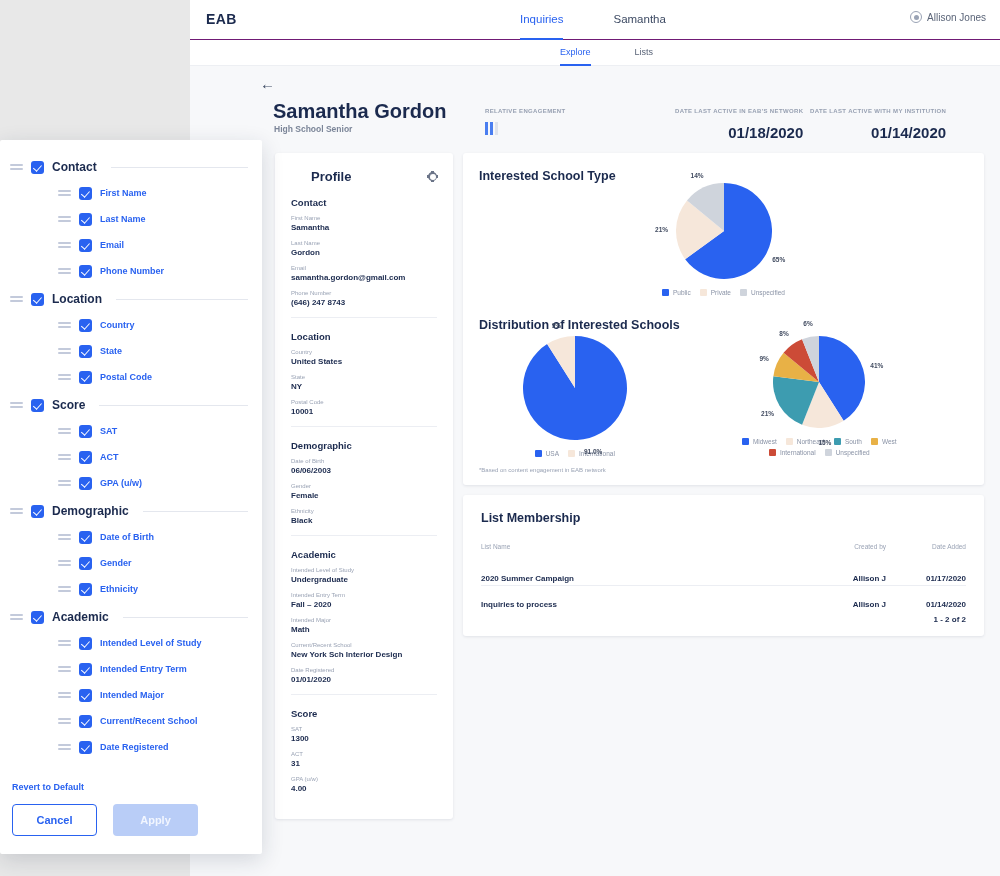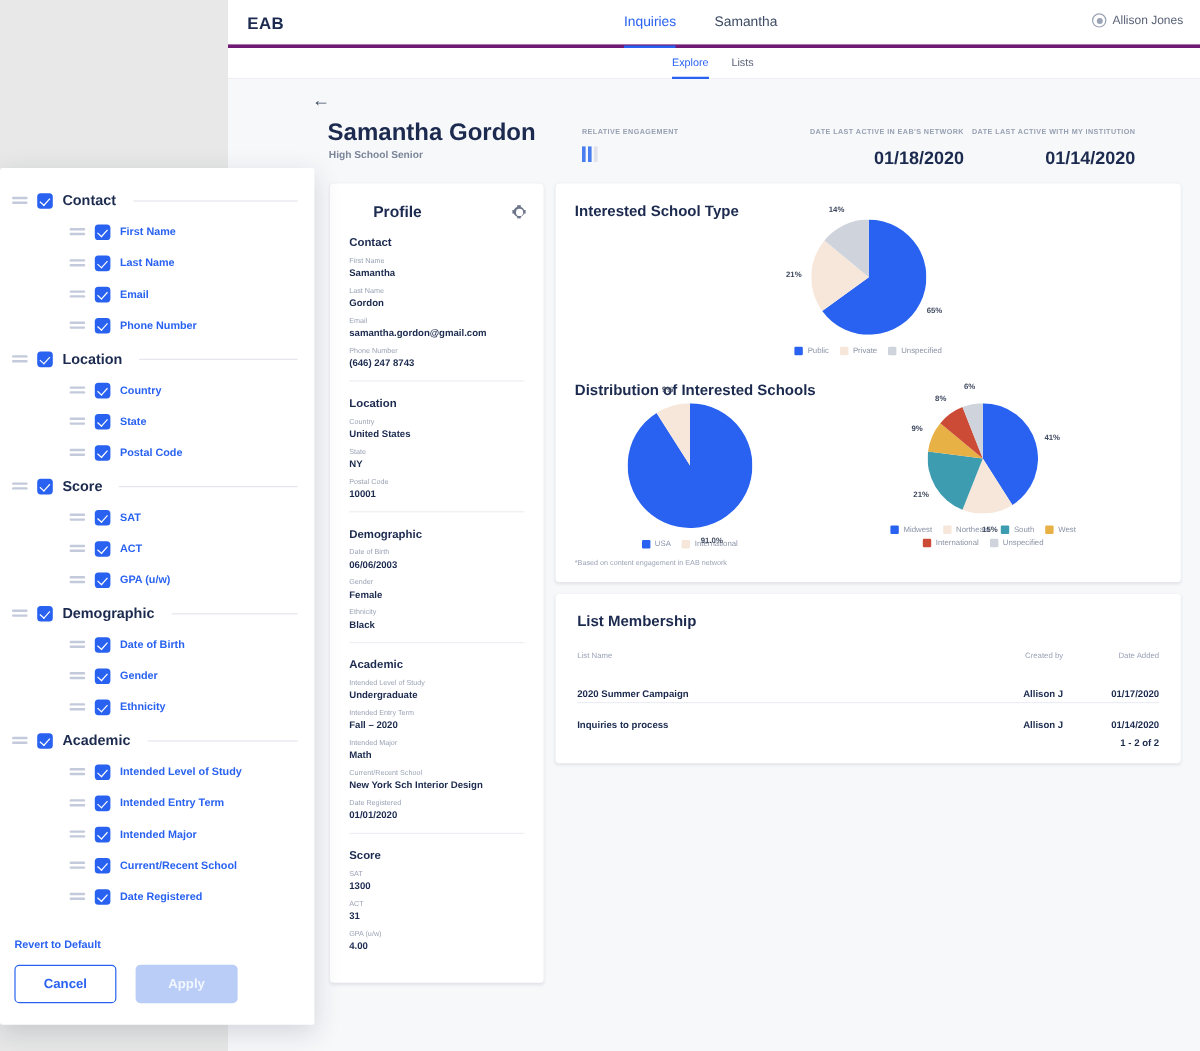--- a/index.html
+++ b/index.html
@@ -12,27 +12,27 @@
   #root { position: relative; width: 1000px; height: 876px; }
 
   
   .app {
     position: absolute; left: 190px; top: 0;
     width: 810px; height: 876px;
     background: #f7f8fa;
   }
   .topbar {
     position: relative; height: 40px; background: #fff;
-    border-bottom: 3px solid #701a75;
+    border-bottom: 1px solid #701a75;
   }
   .brand {
     position: absolute; left: 16px; top: 11px;
     font-size: 14px; font-weight: bold; color: #1b2a4e; letter-spacing: .4px;
   }
-  .mainnav { position: absolute; left: 330px; top: 0; display: flex; gap: 32px; height: 40px; }
+  .mainnav { position: absolute; left: 330px; top: 0; display: flex; gap: 50px; height: 40px; }
   .mainnav .nav-item {
     font-size: 11.5px; color: #3d4a63; padding-top: 13px;
     height: 40px; cursor: pointer;
   }
   .mainnav .nav-item.active { color: #2962f0; box-shadow: inset 0 -2px 0 #2962f0; }
   .userbox {
     position: absolute; right: 14px; top: 11px;
     display: flex; align-items: center; gap: 5px;
     font-size: 10px; color: #5a6478;
   }
@@ -42,21 +42,21 @@
   }
   .avatar-ic::after {
     content: ""; position: absolute; left: 3px; top: 2.5px;
     width: 5px; height: 5px; border-radius: 50%; background: #9aa3b5;
   }
 
   .subbar {
     position: relative; height: 26px; background: #fff;
     border-bottom: 1px solid #edeff3;
   }
-  .subnav { position: absolute; left: 370px; top: 0; display: flex; gap: 19px; height: 26px; align-items: center; }
+  .subnav { position: absolute; left: 370px; top: 0; display: flex; gap: 44px; height: 26px; align-items: center; }
   .subnav .sub-item {
     font-size: 9px; color: #5a6478; padding-top: 7px; height: 26px; cursor: pointer;
   }
   .subnav .sub-item.active { color: #2962f0; box-shadow: inset 0 -2px 0 #2962f0; }
 
   
   .person-head { position: relative; height: 87px; background: #f7f8fa; }
   .back-arrow {
     position: absolute; left: 70px; top: 10px;
     font-size: 15px; color: #3d4a63; cursor: pointer; line-height: 1;

